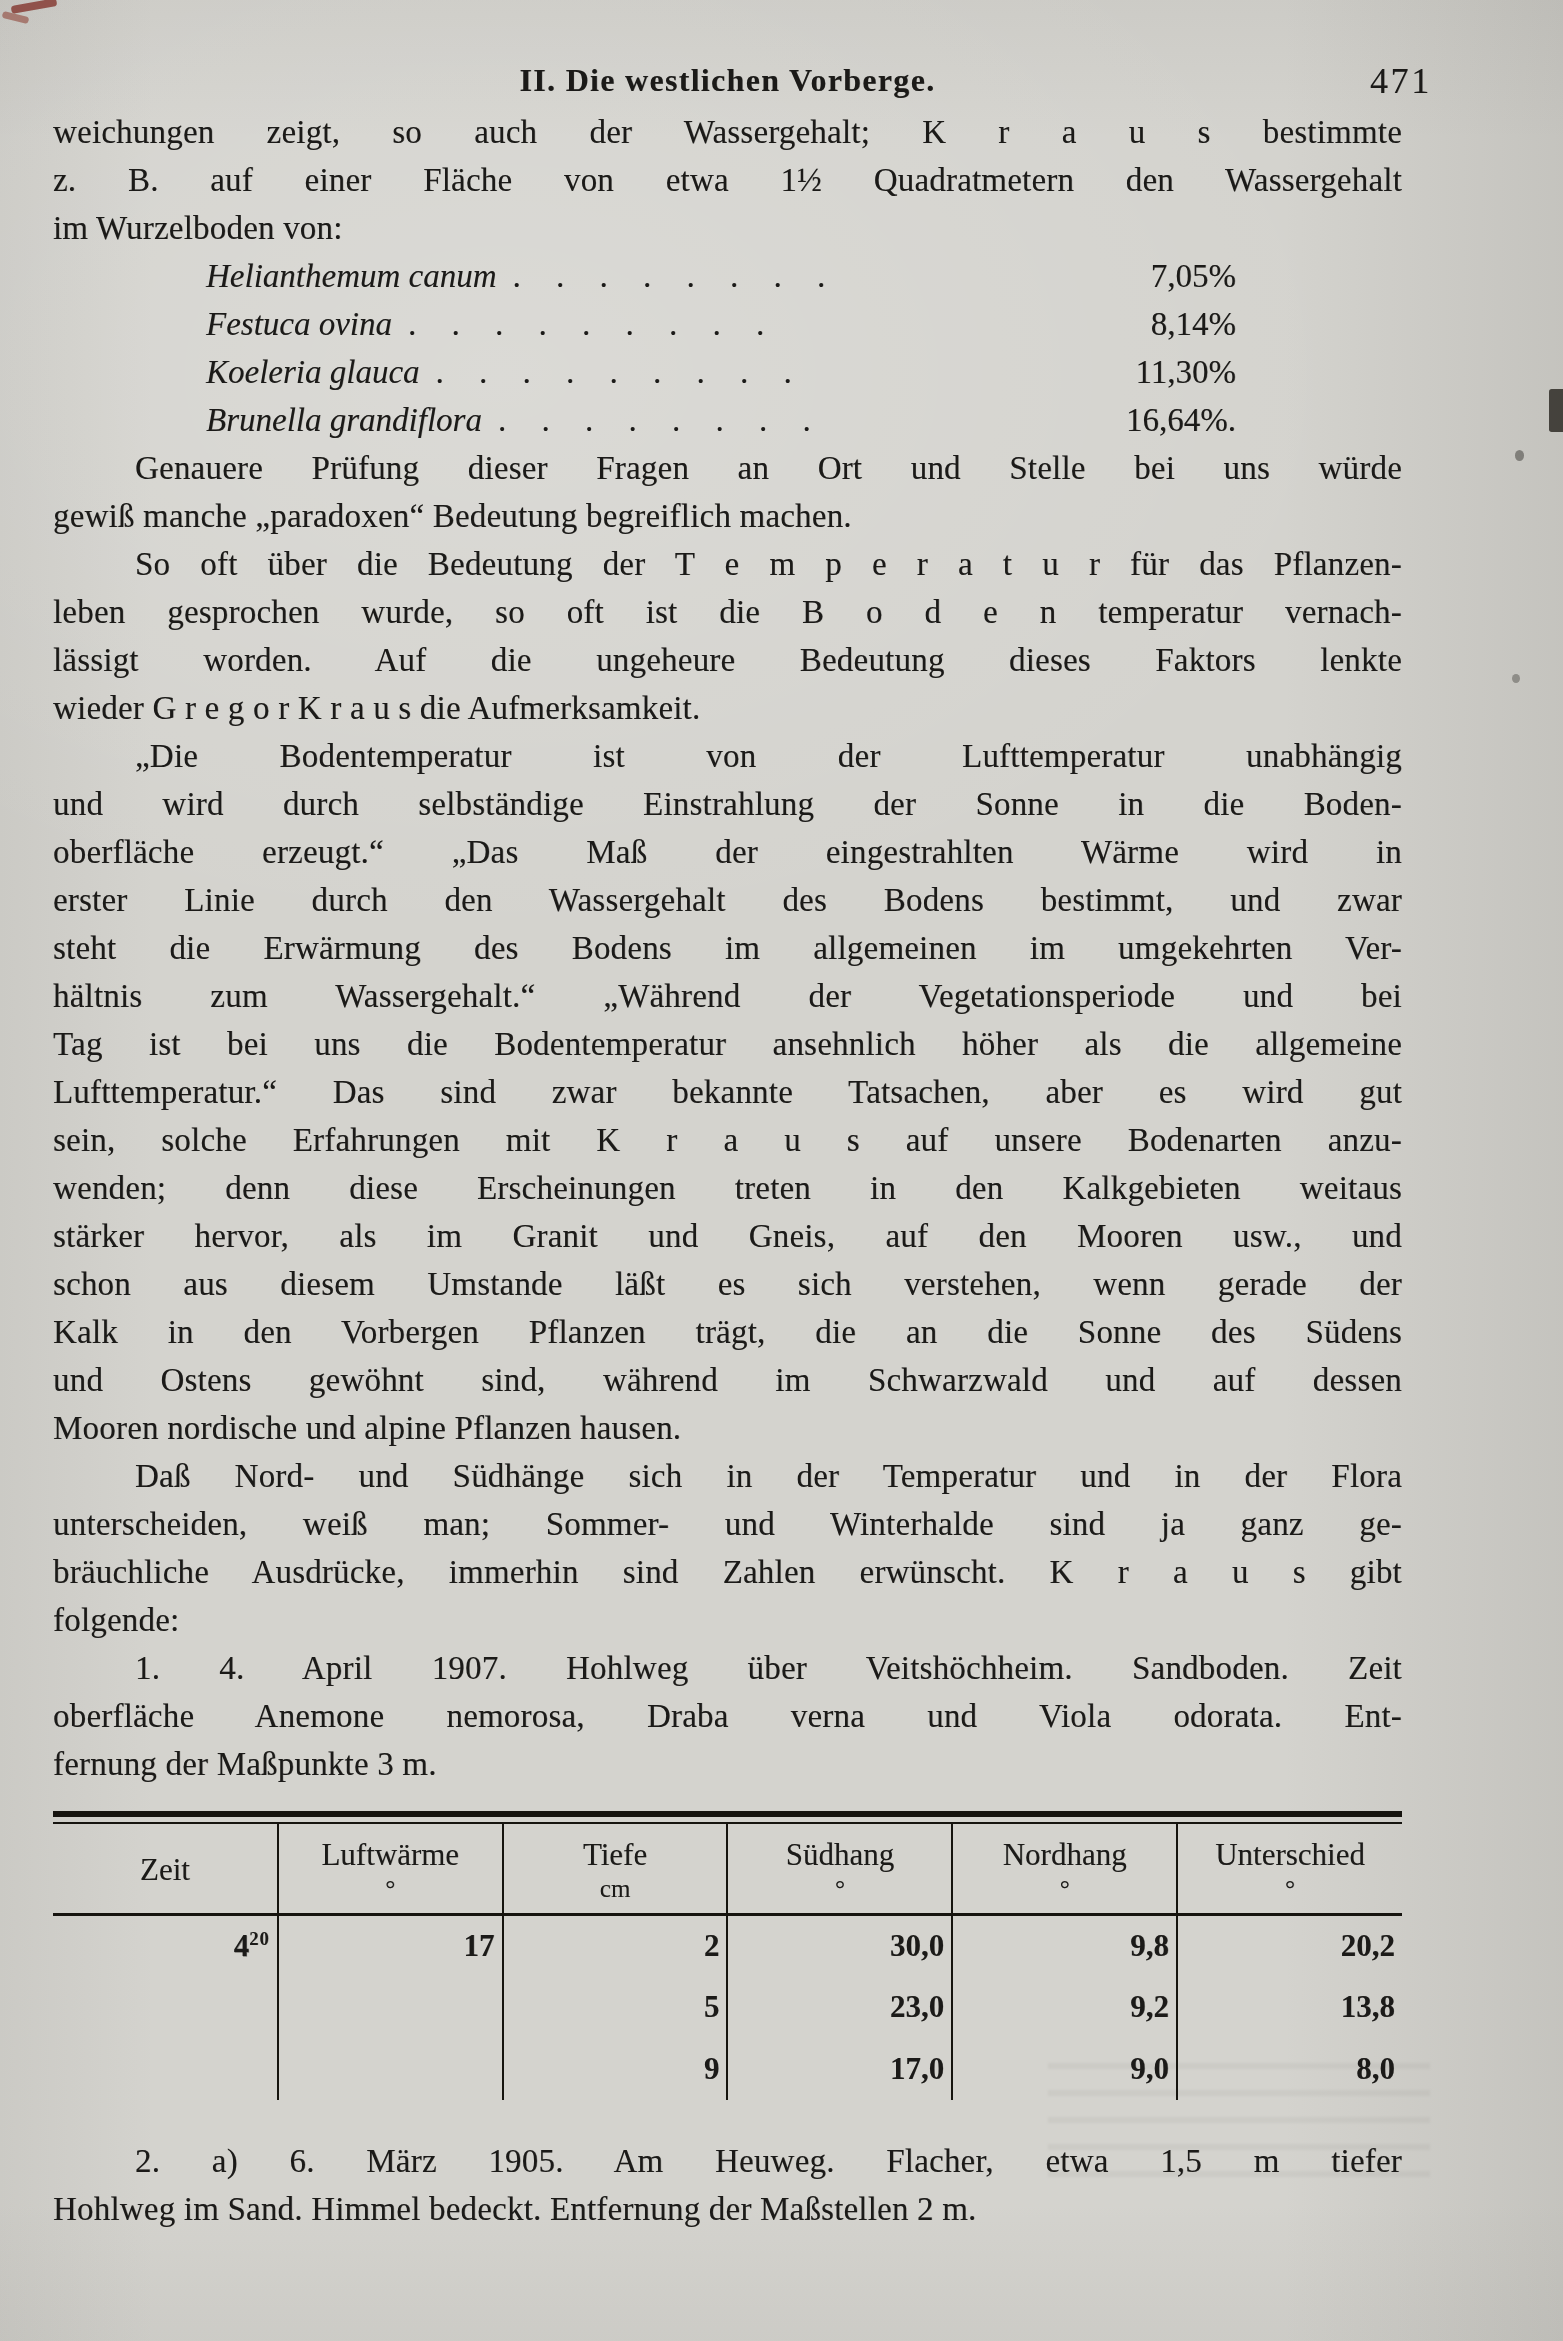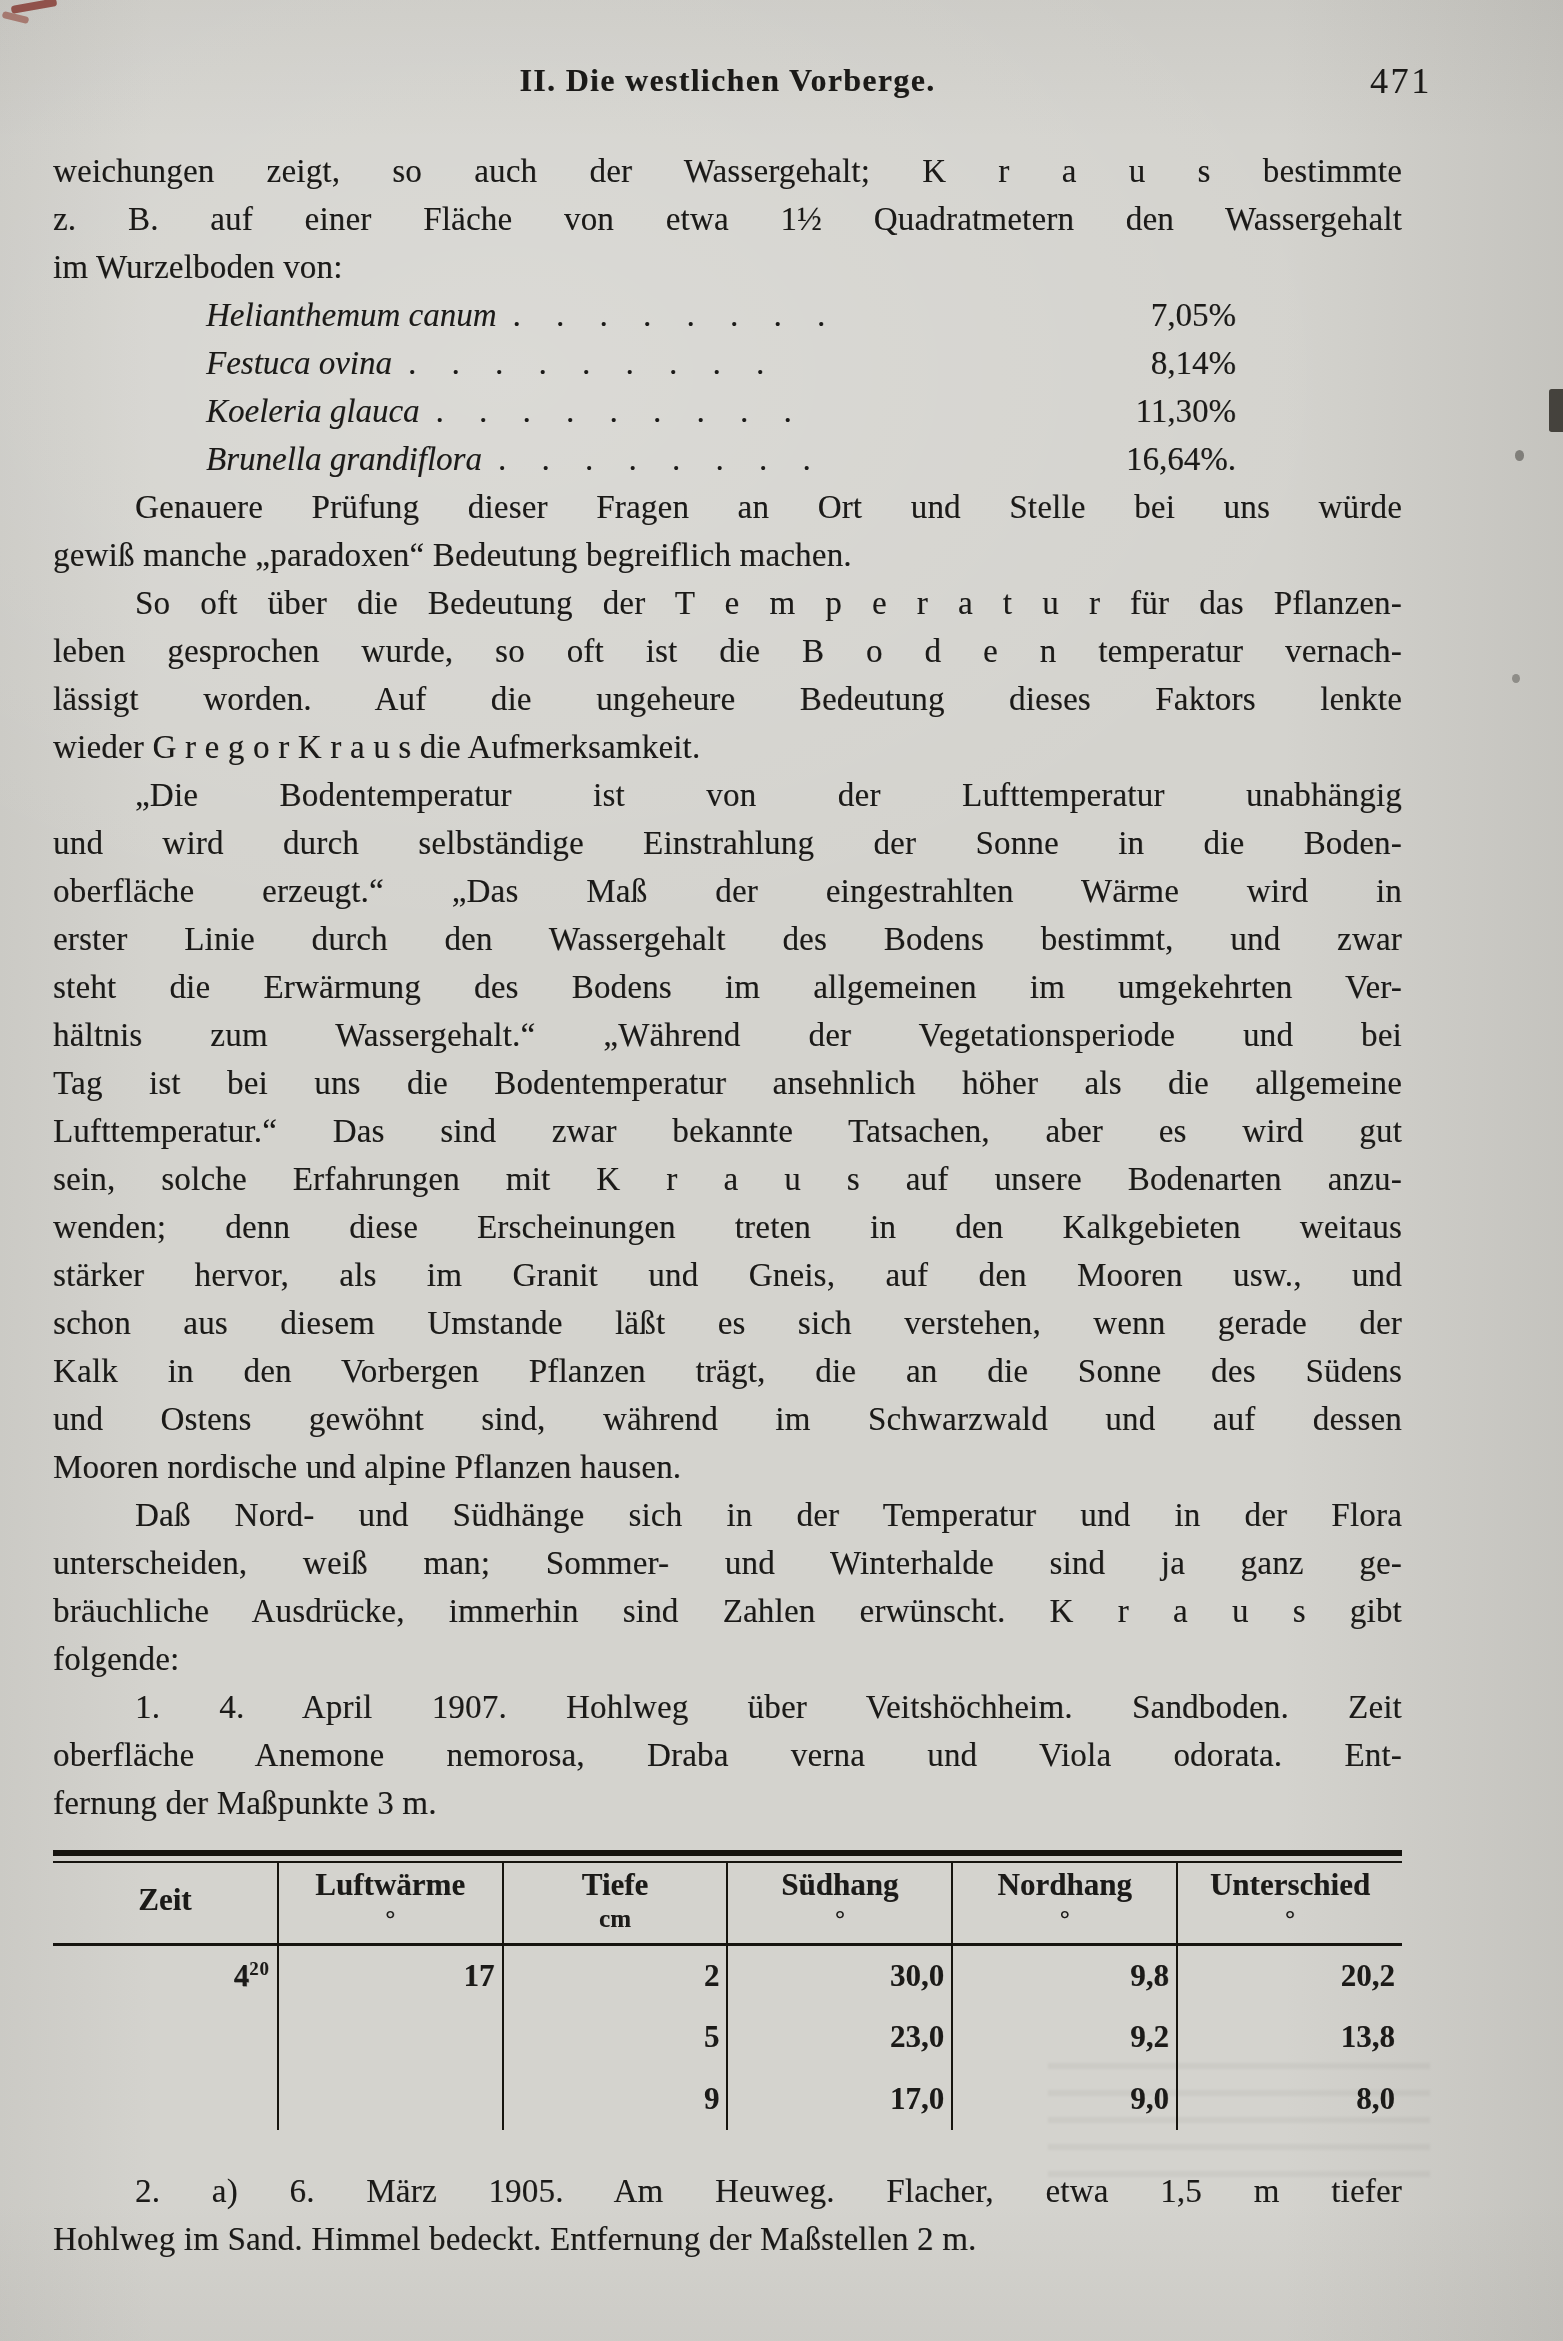--- a/index.html
+++ b/index.html
@@ -10,37 +10,37 @@
     background-color:#d4d3ce;
     background-image:
       radial-gradient(1334px 889px at 32% 16%, rgba(255,255,255,.16), rgba(255,255,255,0) 65%),
       linear-gradient(90deg, rgba(60,58,52,.06) 0%, rgba(60,58,52,0) 10%, rgba(60,58,52,0) 82%, rgba(60,58,52,.10) 100%),
       linear-gradient(180deg, rgba(60,58,52,.05) 0%, rgba(60,58,52,0) 6%, rgba(60,58,52,0) 94%, rgba(60,58,52,.05) 100%);
     font-family:"Liberation Serif","DejaVu Serif",serif;
     color:#1b1a18;
     text-shadow:0.4px 0.4px 0.6px rgba(27,26,24,.35);
   }
   .content{position:absolute;left:53px;top:62px;width:1349px}
-  .header{position:relative;height:46px;margin-bottom:39px}
+  .header{position:relative;height:46px;}
   .title{position:absolute;left:0;right:0;text-align:center;font-weight:bold;font-size:32px;letter-spacing:1.3px}
   .pagenum{position:absolute;right:-30px;top:-1.8px;font-size:36px;letter-spacing:2.7px}
   .line{font-size:33px;line-height:48px;text-align:justify;text-align-last:justify;letter-spacing:0.2px}
   .para div.line:last-of-type{text-align-last:left}
   .para.ind div.line:first-of-type{text-indent:82px}
   .it{}
   .species{margin-left:153px;width:1030px}
   .srow{display:flex;align-items:flex-end}
   .sname{font-style:italic;font-size:33px;line-height:48px;white-space:nowrap}
   .sdots{flex:1;overflow:hidden;white-space:nowrap;font-size:33px;line-height:48px;word-spacing:27px;padding:0 16px}
   .sval{min-width:133px;text-align:right;font-size:33px;line-height:48px;white-space:nowrap}
   .tablewrap{margin-top:23px;border-top:6.2px solid #16140f;padding-top:5.3px}
   table.meas{width:100%;table-layout:fixed;border-collapse:collapse;border-top:2.7px solid #16140f}
   .meas th,.meas td{border-right:2.2px solid #16140f;padding-left:7.1px;padding-right:7.1px}
   .meas th:last-child,.meas td:last-child{border-right:none}
-  .meas thead th{border-bottom:3.1px solid #16140f;padding-top:3px;padding-bottom:9px;vertical-align:middle;font-weight:bold}
+  .meas thead th{border-bottom:3.1px solid #16140f;padding-top:12px;padding-bottom:9px;vertical-align:middle;font-weight:normal}
   .hlabel{font-size:31px;line-height:37px;text-align:center}
   .hunit{font-size:25px;line-height:28.5px;text-align:center;margin-top:1.8px}
   .hunit:empty{display:none}
   .meas td{height:62px;text-align:right;vertical-align:middle;font-size:31px;font-weight:bold}
   .meas td.zeitcell{text-align:right;padding-left:21.3px}
   .meas sup{font-size:18.7px;font-weight:bold;vertical-align:super;letter-spacing:0.9px}
   .after-table{margin-top:37px}
   .red1{position:absolute;left:10.7px;top:1.8px;width:46px;height:8px;background:#7d2b23;opacity:.75;transform:rotate(-10deg);border-radius:3.6px}
   .red2{position:absolute;left:1.8px;top:14.2px;width:27px;height:7.1px;background:#8b3a2e;opacity:.55;transform:rotate(14deg);border-radius:3.6px}
   .edgedash{position:absolute;right:0;top:389px;width:14.2px;height:43px;background:#2e2b26;opacity:.85;border-radius:2.7px 0 0 2.7px}

